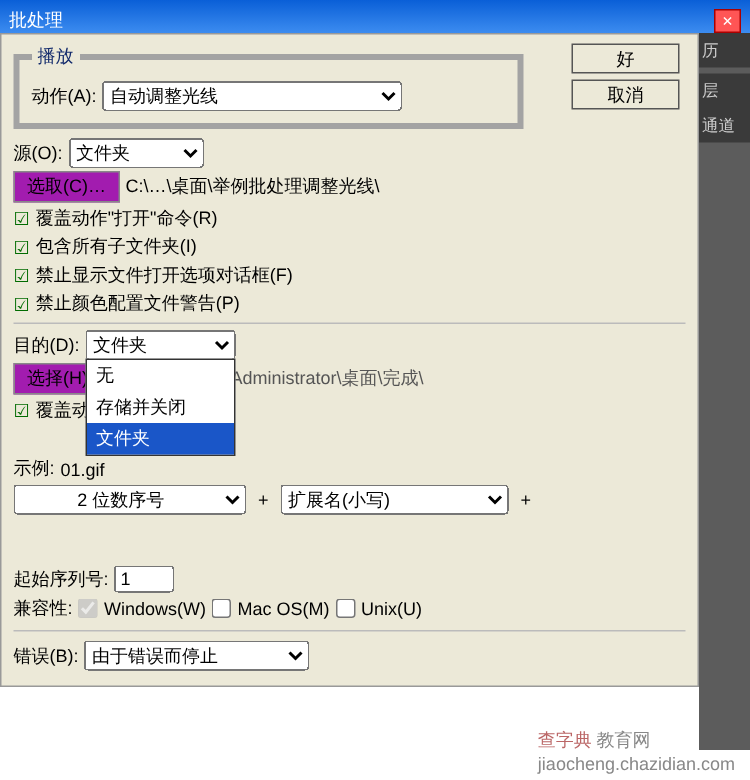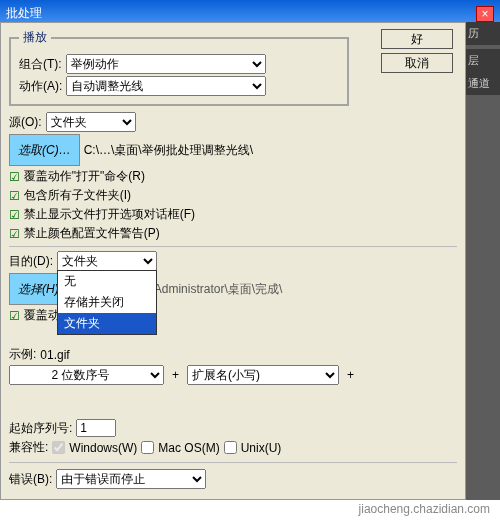--- a/index.html
+++ b/index.html
@@ -1,26 +1,26 @@
 <!DOCTYPE html>
 <html><head>
 <meta charset="utf-8">
 <style>
   * { box-sizing: border-box; margin: 0; padding: 0; font-family: "SimSun", "宋体", sans-serif; font-size: 12px; }
   body { background: #fff; width: 500px; height: 520px; overflow: hidden; position: relative; }
   .titlebar { background: linear-gradient(#0a5fd7,#3c8cf0); color: #fff; height: 22px; display: flex; align-items: flex-end; padding: 0 6px; justify-content: space-between; }
   .titlebar .close { width: 18px; height: 16px; background: #f55; color: #fff; text-align: center; line-height: 14px; border: 1px solid #a00; font-family: Arial; }
   .dialog { position: absolute; top: 22px; left: 0; width: 466px; background: #ece9d8; border: 1px solid #999; padding: 6px 8px 8px; z-index: 5; }
-  fieldset { border: 2px solid #a3a3a3; margin-bottom: 6px; padding: 6px 8px; }
+  fieldset { border: 4px solid #a3a3a3; margin-bottom: 6px; padding: 6px 8px; }
   legend { padding: 0 4px; color: #11296b; }
   .row { display: flex; align-items: center; margin: 2px 0; gap: 4px; }
   label { white-space: nowrap; }
   select { height: 20px; font-size: 12px; }
   input[type=text] { height: 18px; font-size: 12px; padding: 0 2px; }
-  .btn { background: #7dd3fc; border: 1px solid #888; height: 32px; padding: 0 8px; display: inline-flex; align-items: center; font-style: italic; }
+  .btn { background: #a21caf; border: 1px solid #888; height: 21px; padding: 0 8px; display: inline-flex; align-items: center; }
   .bigred { position: absolute; border: 2px solid red; pointer-events: none; }
   .ann { position: absolute; color: #ff2a2a; font-weight: bold; line-height: 1.4; }
   .sidebtns { position: absolute; right: 12px; top: 6px; display: flex; flex-direction: column; gap: 4px; }
   .sidebtns button { width: 72px; height: 20px; border: 1px solid #555; background: #ece9d8; }
   .checked { color: #006b00; font-family: Arial; }
   .dropdown { position: relative; display: inline-block; }
   .menu { position: absolute; top: 19px; left: 0; width: 100px; background: #fff; border: 1px solid #333; z-index: 10; }
   .menu div { padding: 2px 6px; }
   .menu .sel { background: #1a56c8; color: #fff; }
   .rightpane { position: absolute; top: 22px; left: 466px; width: 34px; height: 478px; background: #5c5c5c; }
@@ -45,26 +45,20 @@
 
 <div class="dialog">
 
   <div class="sidebtns">
     <button>好</button>
     <button>取消</button>
   </div>
 
   <fieldset style="width:340px;">
     <legend>播放</legend>
-    <div class="row">
-      <label>组合(T):</label>
-      <select style="width:200px;">
-        <option>举例动作</option>
-      </select>
-    </div>
     <div class="row">
       <label>动作(A):</label>
       <select style="width:200px;">
         <option>自动调整光线</option>
       </select>
     </div>
   </fieldset>
 
   <div class="row">
     <label>源(O):</label>

